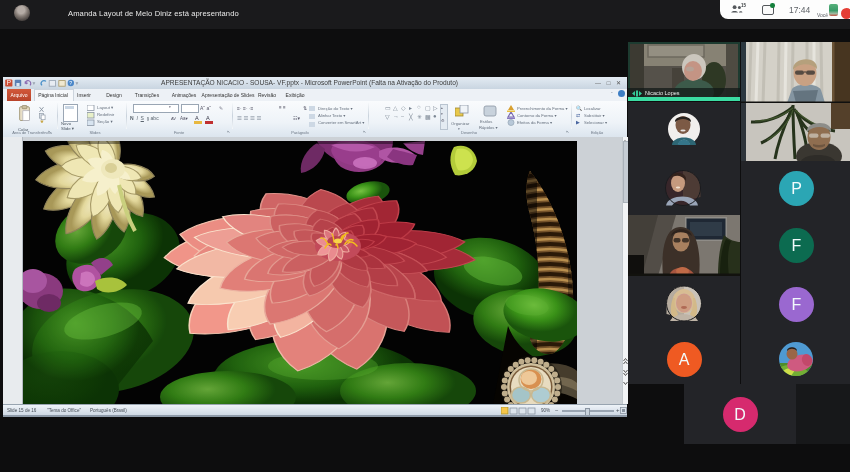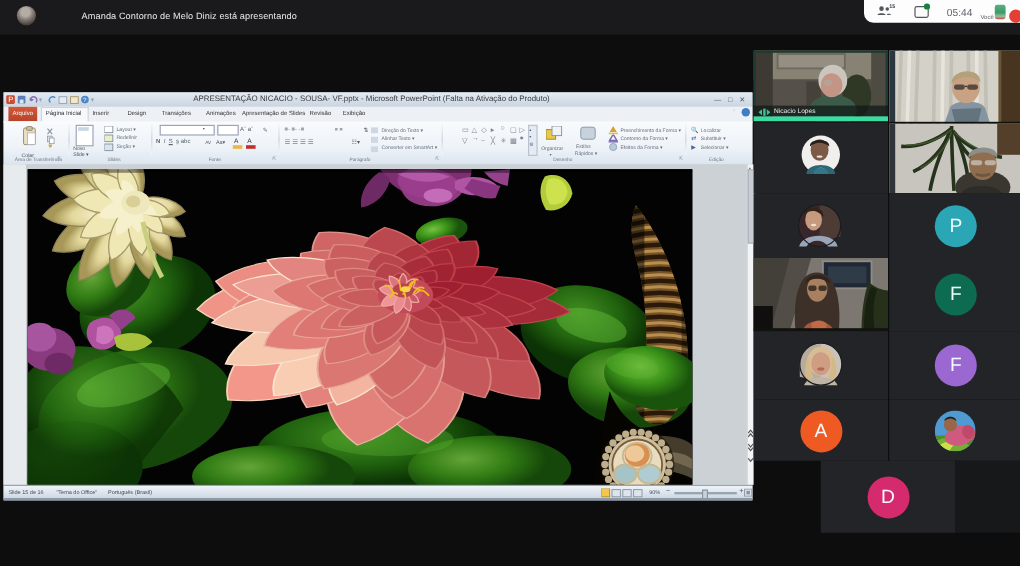--- a/index.html
+++ b/index.html
@@ -40,35 +40,35 @@
 
 .tile{background:#232428;}
 .lettercirc{width:35px;height:35px;border-radius:50%;color:#f2fbfc;font-size:16px;text-align:center;line-height:35px;}
 #nlabel{left:0px;bottom:4px;width:112px;height:9px;background:rgba(16,24,22,.72);}
 #nlabeltext{left:17px;top:1.5px;font-size:5.5px;color:#e8efec;}
 #greenbar{left:0;bottom:0;width:112px;height:4px;background:#3bdca2;}
 </style></head>
 <body>
 <div class="abs" id="topbar"></div>
 <div class="abs" id="tavatar"></div>
-<div class="abs" id="ttext">Amanda Contorno de Melo Diniz está apresentando</div>
+<div class="abs" id="ttext">Amanda Layout de Melo Diniz está apresentando</div>
 
 <div class="abs" id="pill">
   <svg class="abs" id="ppl" viewBox="0 0 13 10">
       <g fill="#54585c">
         <circle cx="4.6" cy="3.2" r="1.9"></circle>
         <path d="M1.2 8.6 C1.2 6.4 8 6.4 8 8.6 Z"></path>
         <circle cx="9.4" cy="3.5" r="1.5"></circle>
         <path d="M8.8 8.5 C9.4 6.9 12.4 7.1 12.4 8.5 Z"></path>
       </g>
     </svg>
   <div class="abs" id="ppl15">15</div>
   <div class="abs" id="chat"></div>
   <div class="abs" id="chatdot"></div>
-  <div class="abs" id="clock">05:44</div>
+  <div class="abs" id="clock">17:44</div>
   <div class="abs" id="voce">Você</div>
   <div class="abs" id="gthumb"></div>
   <div class="abs" id="redc"></div>
 </div>
 
 <div class="abs" id="win">
   <div class="abs" id="titlebar"></div>
   <div class="abs" id="titletext">APRESENTAÇÃO NICACIO - SOUSA- VF.pptx - Microsoft PowerPoint (Falta na Ativação do Produto)</div>
   <div class="abs" id="winbtns">— □ ✕</div>
   <svg class="abs" style="left:2px;top:1.5px" width="74" height="8" viewBox="0 0 92 10">

